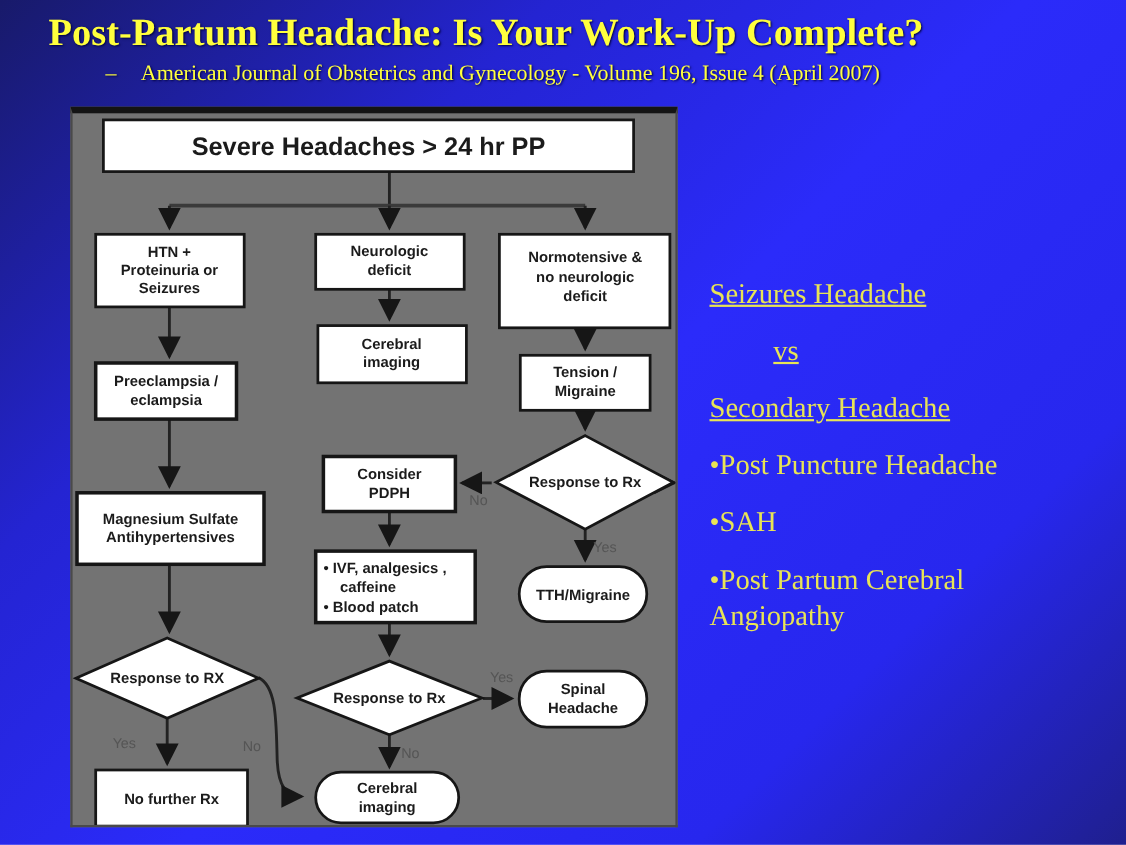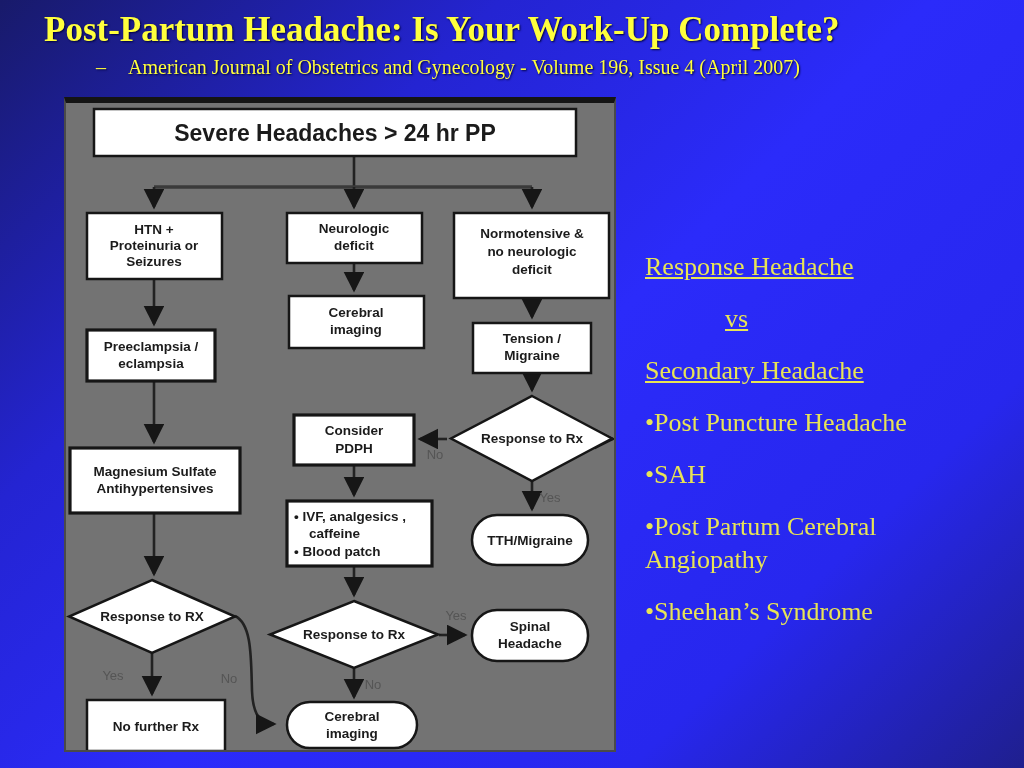--- a/index.html
+++ b/index.html
@@ -25,21 +25,21 @@
     position:absolute;left:64px;top:97px;width:552px;height:655px;
     background:#737373;border:2px solid #4a4a4a;border-top:6px solid #141414;
     box-sizing:border-box;
   }
   .rightlist{
     position:absolute;left:645px;top:250px;width:340px;
     color:#e8e455;font-size:26px;line-height:33px;
   }
   .rl-item{margin-bottom:19px;}
   .rl-underline{text-decoration:underline;}
-  .rl-indent{margin-left:80px;}
+  .rl-indent{margin-left:58px;}
   
   .fc-shape{fill:#ffffff;stroke:#161616;stroke-width:2.5;}
   .fc-thick{stroke-width:3.2;}
   .fc-line{stroke:#222222;stroke-width:2.6;fill:none;}
   .fc-branch{stroke:#3a3a3a;stroke-width:3.4;}
   text.fc-label{font-family:"Liberation Sans",sans-serif;font-weight:bold;
     fill:#1b1b1b;font-size:13.5px;text-anchor:middle;}
   text.fc-big{font-size:23px;}
   text.fc-left{text-anchor:start;}
   text.fc-yn{font-family:"Liberation Sans",sans-serif;fill:#555555;
@@ -154,20 +154,19 @@
     <text class="fc-yn" x="47" y="577">Yes</text>
     <text class="fc-yn" x="163" y="580">No</text>
     <text class="fc-yn" x="307" y="586">No</text>
     <text class="fc-yn" x="390" y="517">Yes</text>
     <text class="fc-yn" x="369" y="356">No</text>
     <text class="fc-yn" x="484" y="399">Yes</text>
   </svg>
 </div>
 
 <div class="rightlist">
-  <div class="rl-item rl-underline">Response Headache</div>
+  <div class="rl-item rl-underline">Seizures Headache</div>
   <div class="rl-item rl-underline rl-indent">vs</div>
   <div class="rl-item rl-underline">Secondary Headache</div>
   <div class="rl-item">•Post Puncture Headache</div>
   <div class="rl-item">•SAH</div>
   <div class="rl-item">•Post Partum Cerebral Angiopathy</div>
-  <div class="rl-item">•Sheehan’s Syndrome</div>
 </div>
 
 </body></html>

